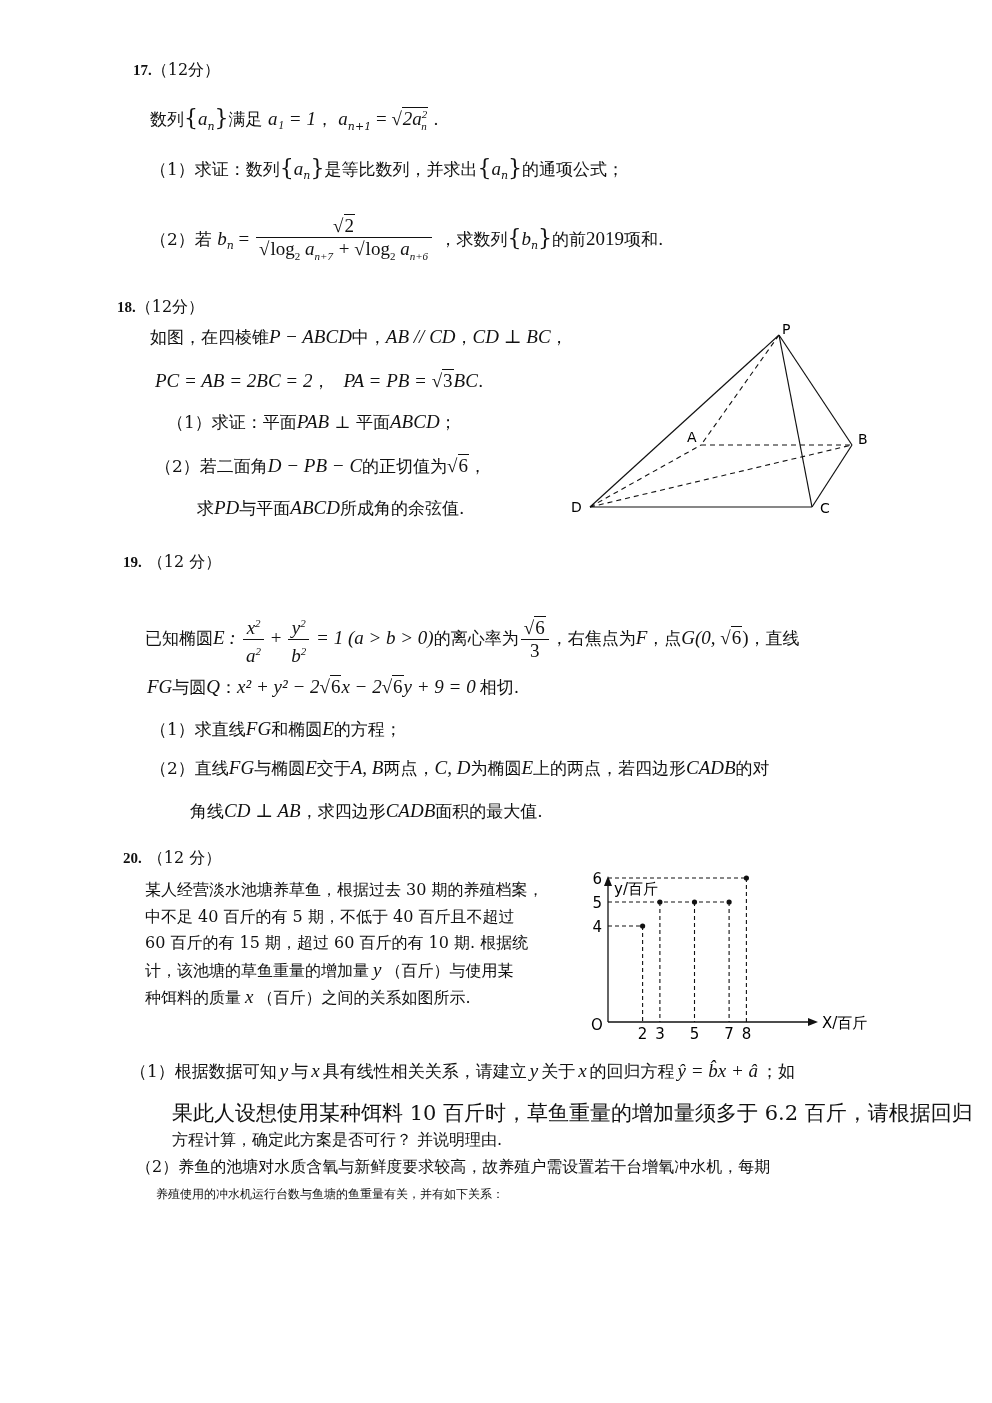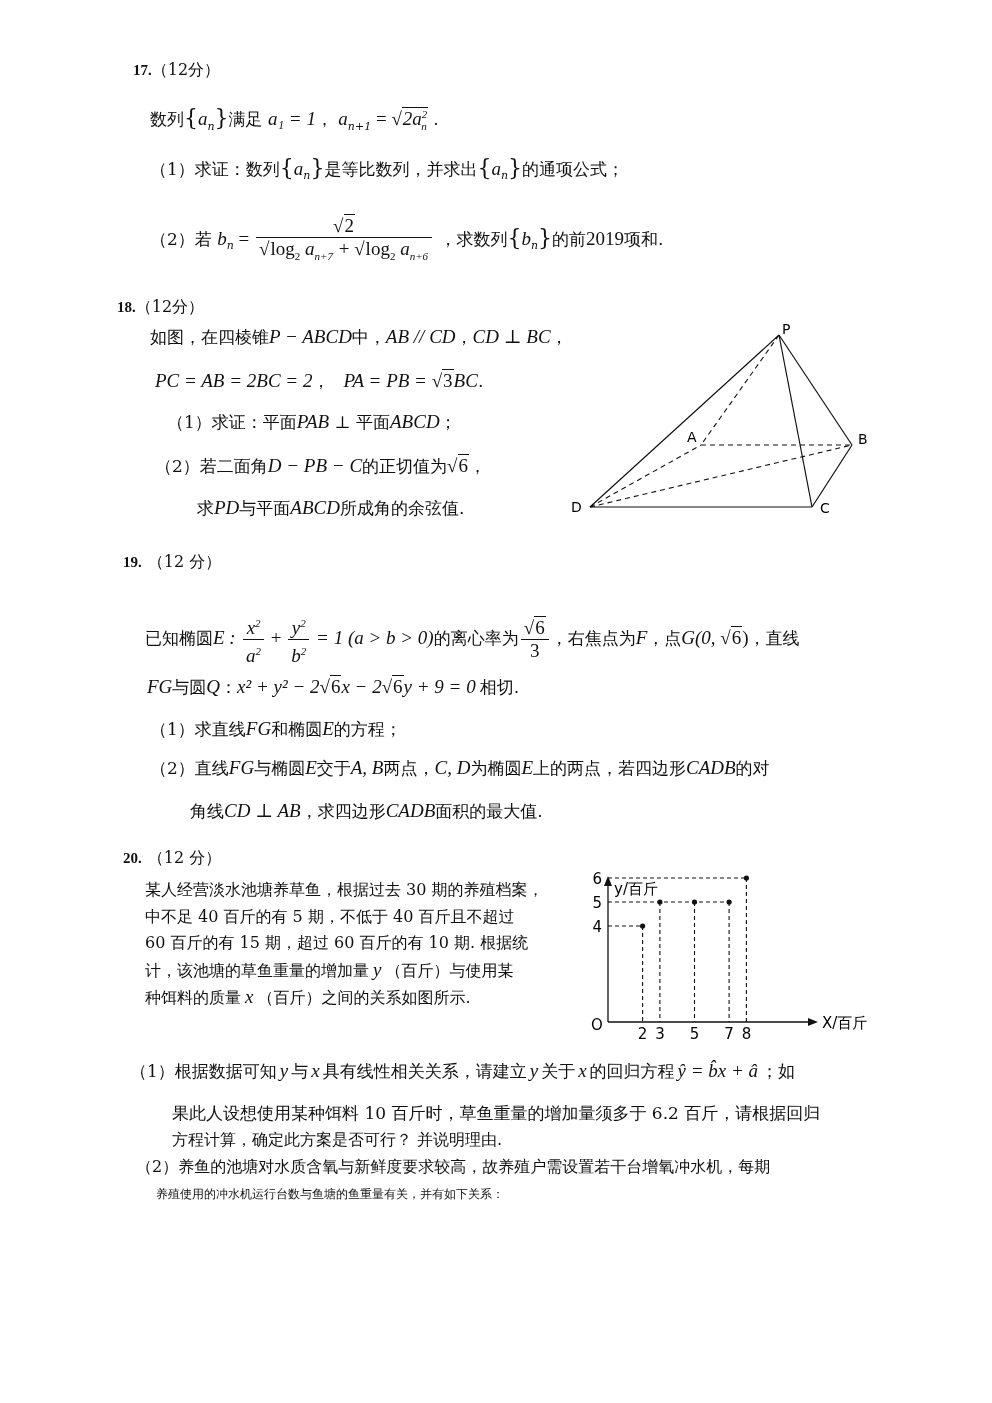--- a/index.html
+++ b/index.html
@@ -159,19 +159,19 @@
       <text x="161.4" y="169" font-size="15" text-anchor="middle">8</text>
       <text x="17" y="62" font-size="15" text-anchor="end">4</text>
       <text x="17" y="38" font-size="15" text-anchor="end">5</text>
       <text x="17" y="14" font-size="15" text-anchor="end">6</text>
     </g>
 </svg>
 
 <div class="abs line" style="left:130px;top:1060px;">
   <span>（1）</span><span>根据数据可知</span><span class="m" style="margin:0 3px">y</span><span>与</span><span class="m" style="margin:0 3px">x</span><span>具有线性相关关系，请建立</span><span class="m" style="margin:0 3px">y</span><span>关于</span><span class="m" style="margin:0 3px">x</span><span>的回归方程</span><span class="m" style="margin:0 3px">ŷ = b̂x + â</span><span>；如</span>
 </div>
-<div class="abs line" style="left:172px;top:1102px;font-size:17px;">果此人设想使用某种饵料 10 百斤时，草鱼重量的增加量须多于 6.2 百斤，请根据回归</div>
+<div class="abs line" style="left:172px;top:1102px;font-size:21px;">果此人设想使用某种饵料 10 百斤时，草鱼重量的增加量须多于 6.2 百斤，请根据回归</div>
 <div class="abs line" style="left:172px;top:1129px;font-size:16px;">方程计算，确定此方案是否可行？  并说明理由.</div>
 
 <div class="abs line" style="left:130px;top:1156px;font-size:16px;margin-left:6px;">
   <span>（2）</span><span>养鱼的池塘对水质含氧与新鲜度要求较高，故养殖户需设置若干台增氧冲水机，每期</span>
 </div>
 <div class="abs line" style="left:156px;top:1183px;font-size:12px;">养殖使用的冲水机运行台数与鱼塘的鱼重量有关，并有如下关系：</div>
 
 </body></html>

